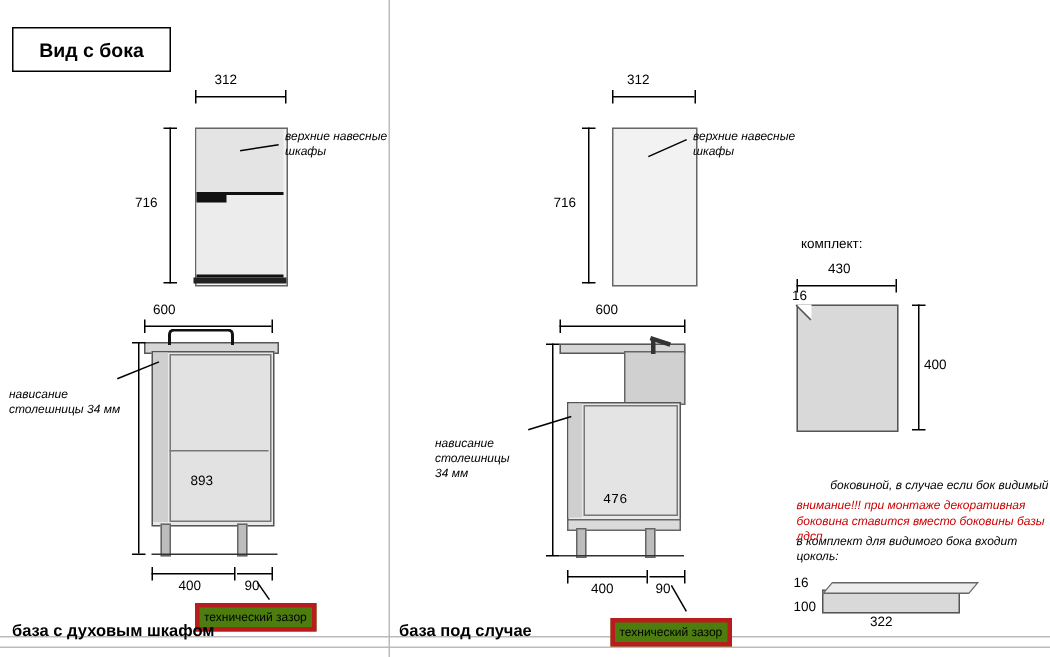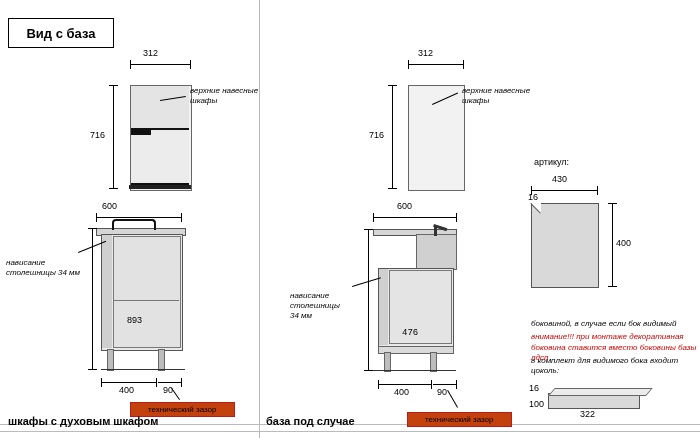--- a/index.html
+++ b/index.html
@@ -29,29 +29,29 @@
   .dline-h{height:1px;background:#000;}
   .dline-v{width:1px;background:#000;}
   .tick-v{width:1px;height:9px;background:#000;}
   .tick-h{height:1px;width:9px;background:#000;}
 
   
   .shape{background:#e9e9e9;border:1px solid #555;}
   .shape-l{background:#f2f2f2;border:1px solid #666;}
 
   .caption{font-size:11px;font-weight:bold;}
-  .boxed{border:1px solid #b91c1c;font-size:8px;padding:2px 17px;background:#c2410c;}
+  .boxed{border:3px solid #b91c1c;font-size:8px;padding:2px 3px;background:#4d7c0f;}
 </style>
 </head>
 <body>
 
 <div class="root">
 
   <div class="abs title-box">
-    <span>Вид с база</span>
+    <span>Вид с бока</span>
   </div>
 
   <div class="abs vdiv" style="left:259px;top:0;height:438px;"></div>
   <div class="abs hdiv" style="left:0;top:424px;width:700px;"></div>
   <div class="abs hdiv" style="left:0;top:431px;width:700px;"></div>
 
   <div class="abs dline-h" style="left:130px;top:64px;width:60px;"></div>
   <div class="abs tick-v" style="left:130px;top:60px;"></div>
   <div class="abs tick-v" style="left:190px;top:60px;"></div>
   <div class="abs dim" style="left:143px;top:48px;">312</div>
@@ -105,21 +105,21 @@
   <div class="abs tick-v" style="left:101px;top:378px;"></div>
   <div class="abs tick-v" style="left:156px;top:378px;"></div>
   <div class="abs dim" style="left:119px;top:385px;">400</div>
   <div class="abs dline-h" style="left:158px;top:382px;width:24px;"></div>
   <div class="abs tick-v" style="left:181px;top:378px;"></div>
   <div class="abs dim" style="left:163px;top:385px;">90</div>
 
   <div class="abs boxed" style="left:130px;top:402px;">технический зазор</div>
   <div class="abs" style="left:172px;top:388px;width:14px;height:1px;background:#000;transform:rotate(55deg);transform-origin:0 0;"></div>
 
-  <div class="abs caption" style="left:8px;top:415px;">шкафы с духовым шкафом</div>
+  <div class="abs caption" style="left:8px;top:415px;">база с духовым шкафом</div>
 
   <div class="abs dline-h" style="left:408px;top:64px;width:55px;"></div>
   <div class="abs tick-v" style="left:408px;top:60px;"></div>
   <div class="abs tick-v" style="left:463px;top:60px;"></div>
   <div class="abs dim" style="left:418px;top:48px;">312</div>
 
   <div class="abs shape-l" style="left:408px;top:85px;width:55px;height:104px;"></div>
 
   <div class="abs" style="left:432px;top:104px;width:28px;height:1px;background:#000;transform:rotate(-24deg);transform-origin:0 0;"></div>
   <div class="abs lbl" style="left:462px;top:86px;width:72px;">верхние навесные
@@ -166,39 +166,39 @@
   <div class="abs dim" style="left:394px;top:387px;">400</div>
   <div class="abs dline-h" style="left:433px;top:384px;width:23px;"></div>
   <div class="abs tick-v" style="left:456px;top:380px;"></div>
   <div class="abs dim" style="left:437px;top:387px;">90</div>
 
   <div class="abs boxed" style="left:407px;top:412px;">технический зазор</div>
   <div class="abs" style="left:448px;top:390px;width:20px;height:1px;background:#000;transform:rotate(60deg);transform-origin:0 0;"></div>
 
   <div class="abs caption" style="left:266px;top:415px;">база под случае</div>
 
-  <div class="abs lbl9" style="left:534px;top:157px;">артикул:</div>
+  <div class="abs lbl9" style="left:534px;top:157px;">комплект:</div>
 
   <div class="abs dline-h" style="left:531px;top:190px;width:66px;"></div>
   <div class="abs tick-v" style="left:531px;top:186px;"></div>
   <div class="abs tick-v" style="left:597px;top:186px;"></div>
   <div class="abs dim" style="left:552px;top:174px;">430</div>
 
   <div class="abs dim" style="left:528px;top:192px;">16</div>
 
   <div class="abs" style="left:531px;top:203px;width:66px;height:83px;background:#d9d9d9;border:1px solid #555;"></div>
   <div class="abs" style="left:531px;top:203px;width:0;height:0;border-left:10px solid transparent;border-top:10px solid #ffffff;"></div>
   <div class="abs" style="left:531px;top:203px;width:14px;height:1px;background:#555;transform:rotate(45deg);transform-origin:0 0;"></div>
 
   <div class="abs dline-v" style="left:612px;top:203px;height:83px;"></div>
   <div class="abs tick-h" style="left:608px;top:203px;"></div>
   <div class="abs tick-h" style="left:608px;top:286px;"></div>
   <div class="abs dim" style="left:616px;top:238px;">400</div>
 
-  <div class="abs lbl" style="left:531px;top:319px;width:168px;">боковиной, в случае если бок видимый</div>
+  <div class="abs lbl" style="left:531px;top:319px;width:168px;text-align:right;">боковиной, в случае если бок видимый</div>
   <div class="abs lbl red" style="left:531px;top:332px;width:168px;">внимание!!! при монтаже декоративная</div>
   <div class="abs lbl" style="left:531px;top:356px;width:168px;">в комплект для видимого бока входит цоколь:</div>
   <div class="abs lbl red" style="left:531px;top:343px;width:168px;">боковина ставится вместо боковины базы лдсп</div>
 
   <div class="abs dim" style="left:529px;top:383px;">16</div>
   <div class="abs dim" style="left:529px;top:399px;">100</div>
   <div class="abs" style="left:548px;top:393px;width:90px;height:14px;background:#d9d9d9;border:1px solid #555;"></div>
   <div class="abs" style="left:548px;top:388px;width:96px;height:6px;background:#ececec;border:1px solid #666;transform:skewX(-40deg);transform-origin:0 100%;"></div>
   <div class="abs dim" style="left:580px;top:409px;">322</div>
 

